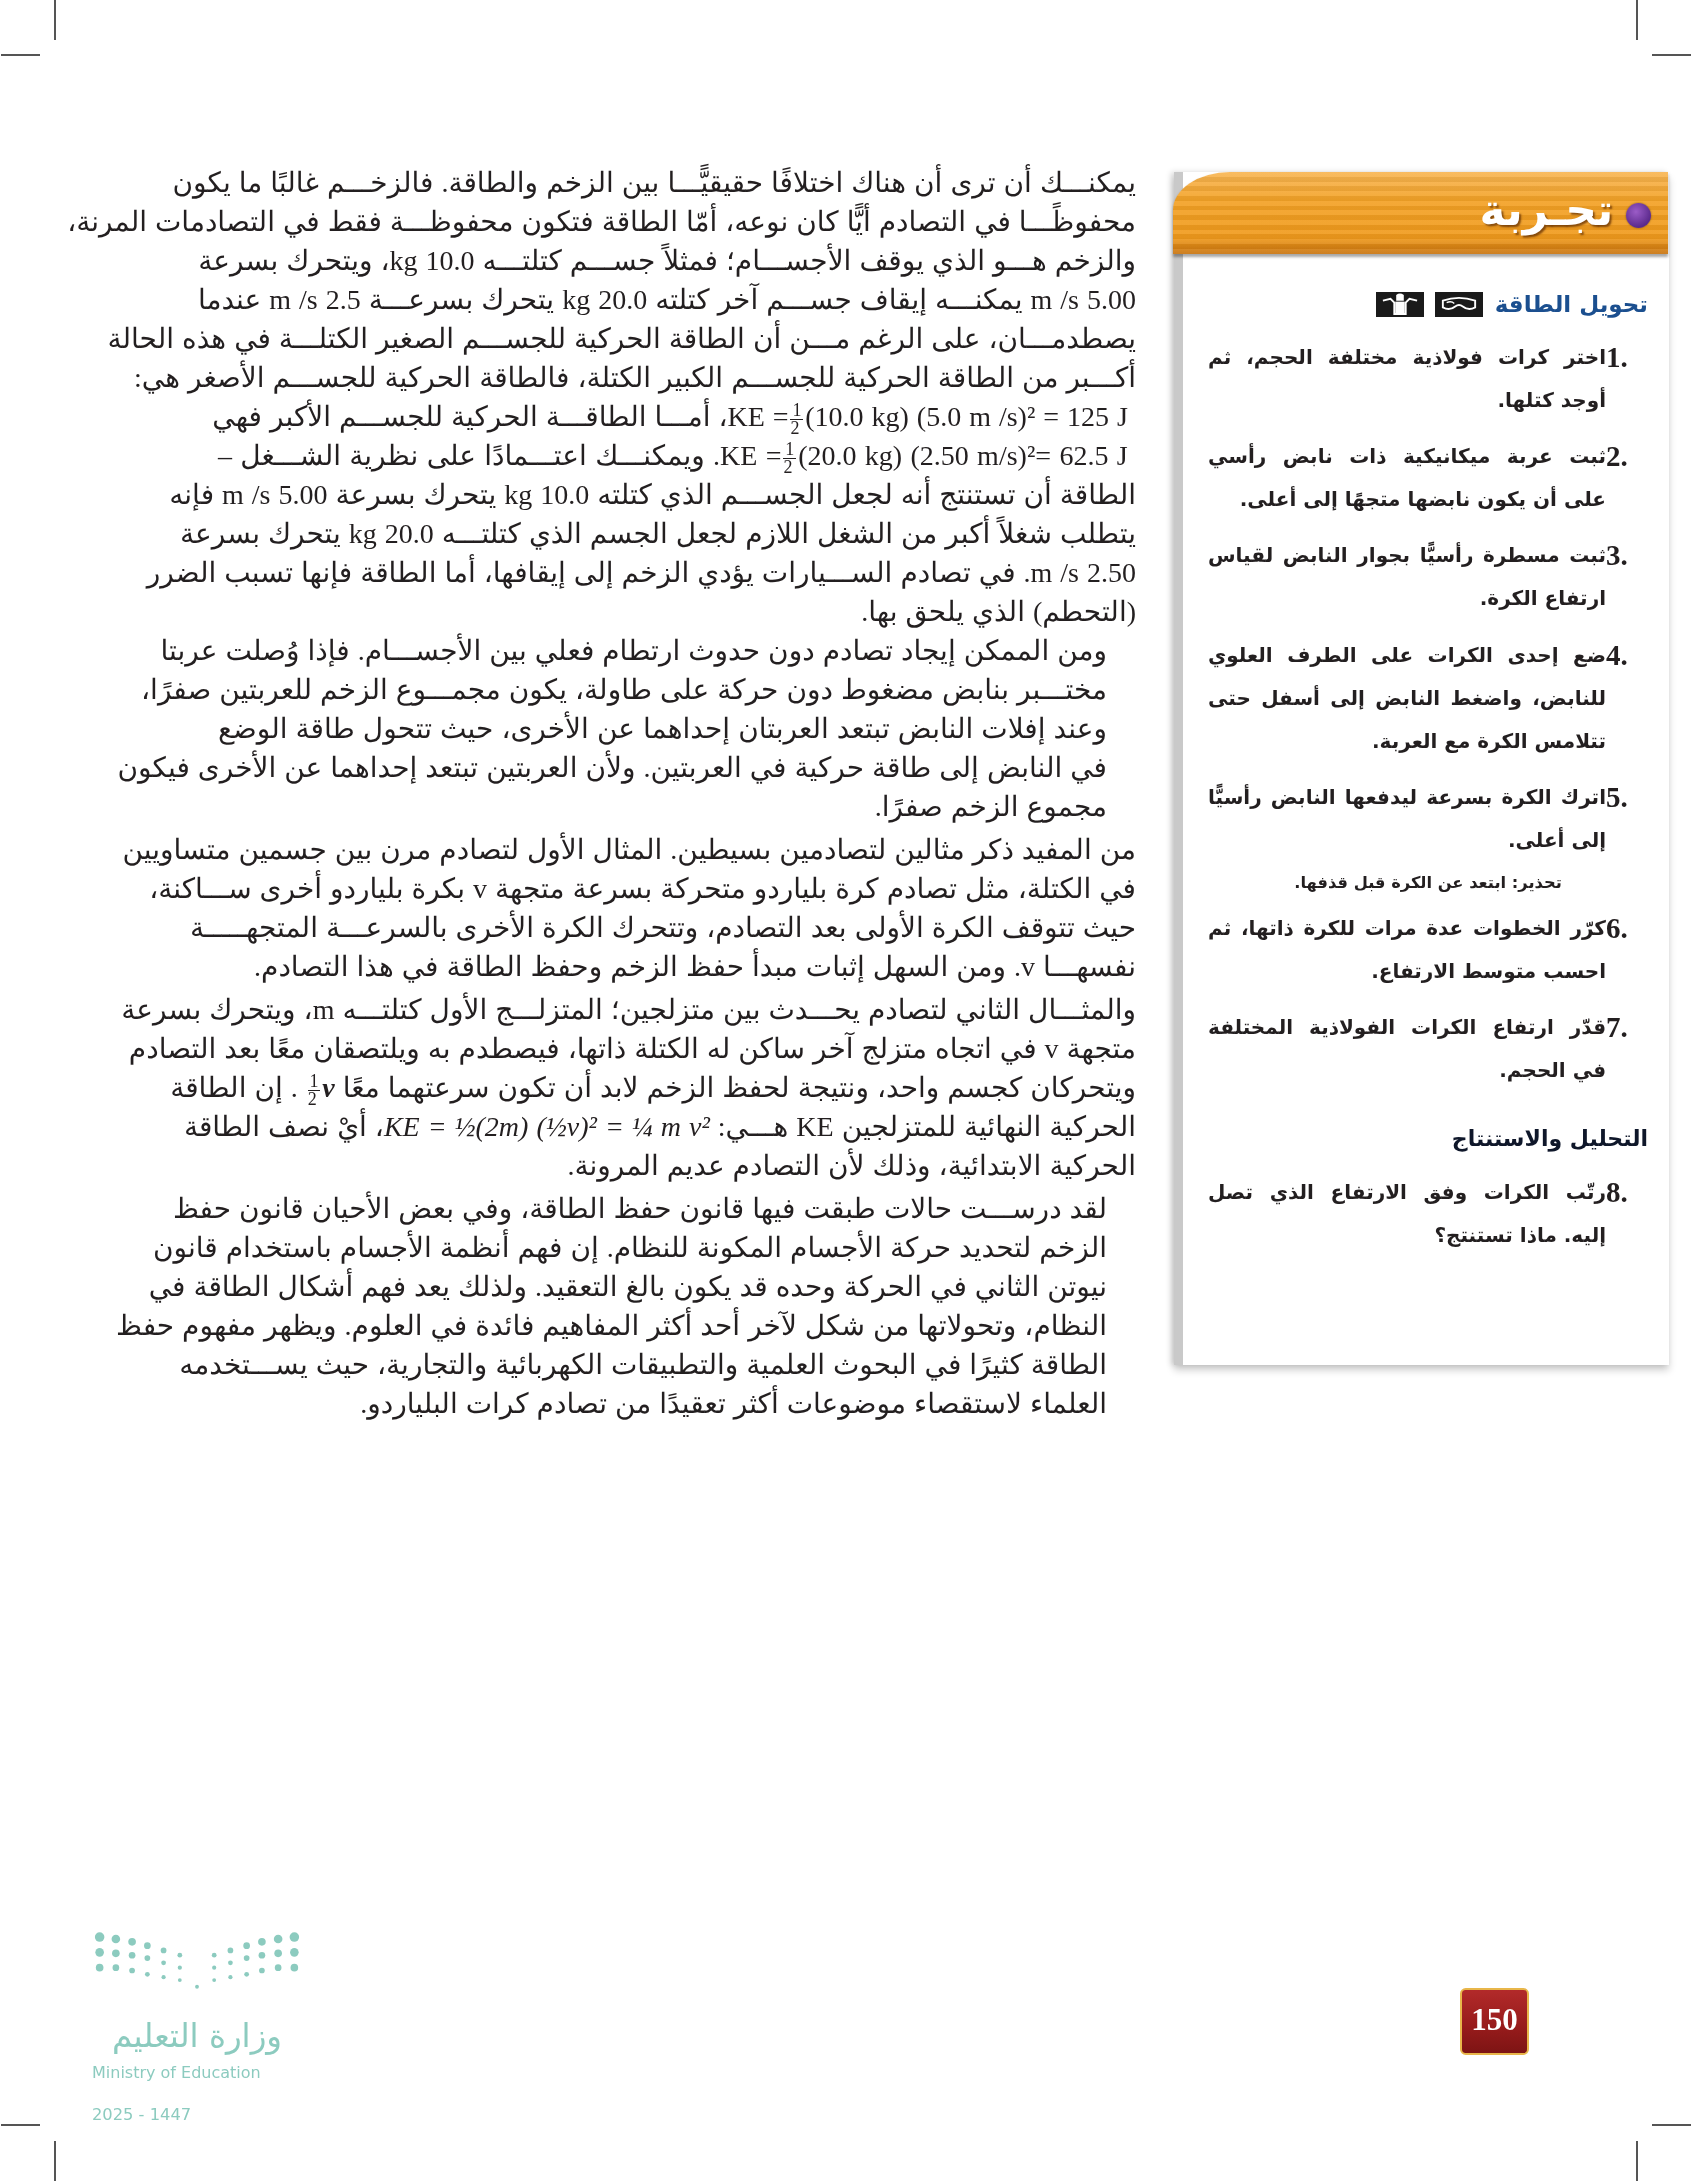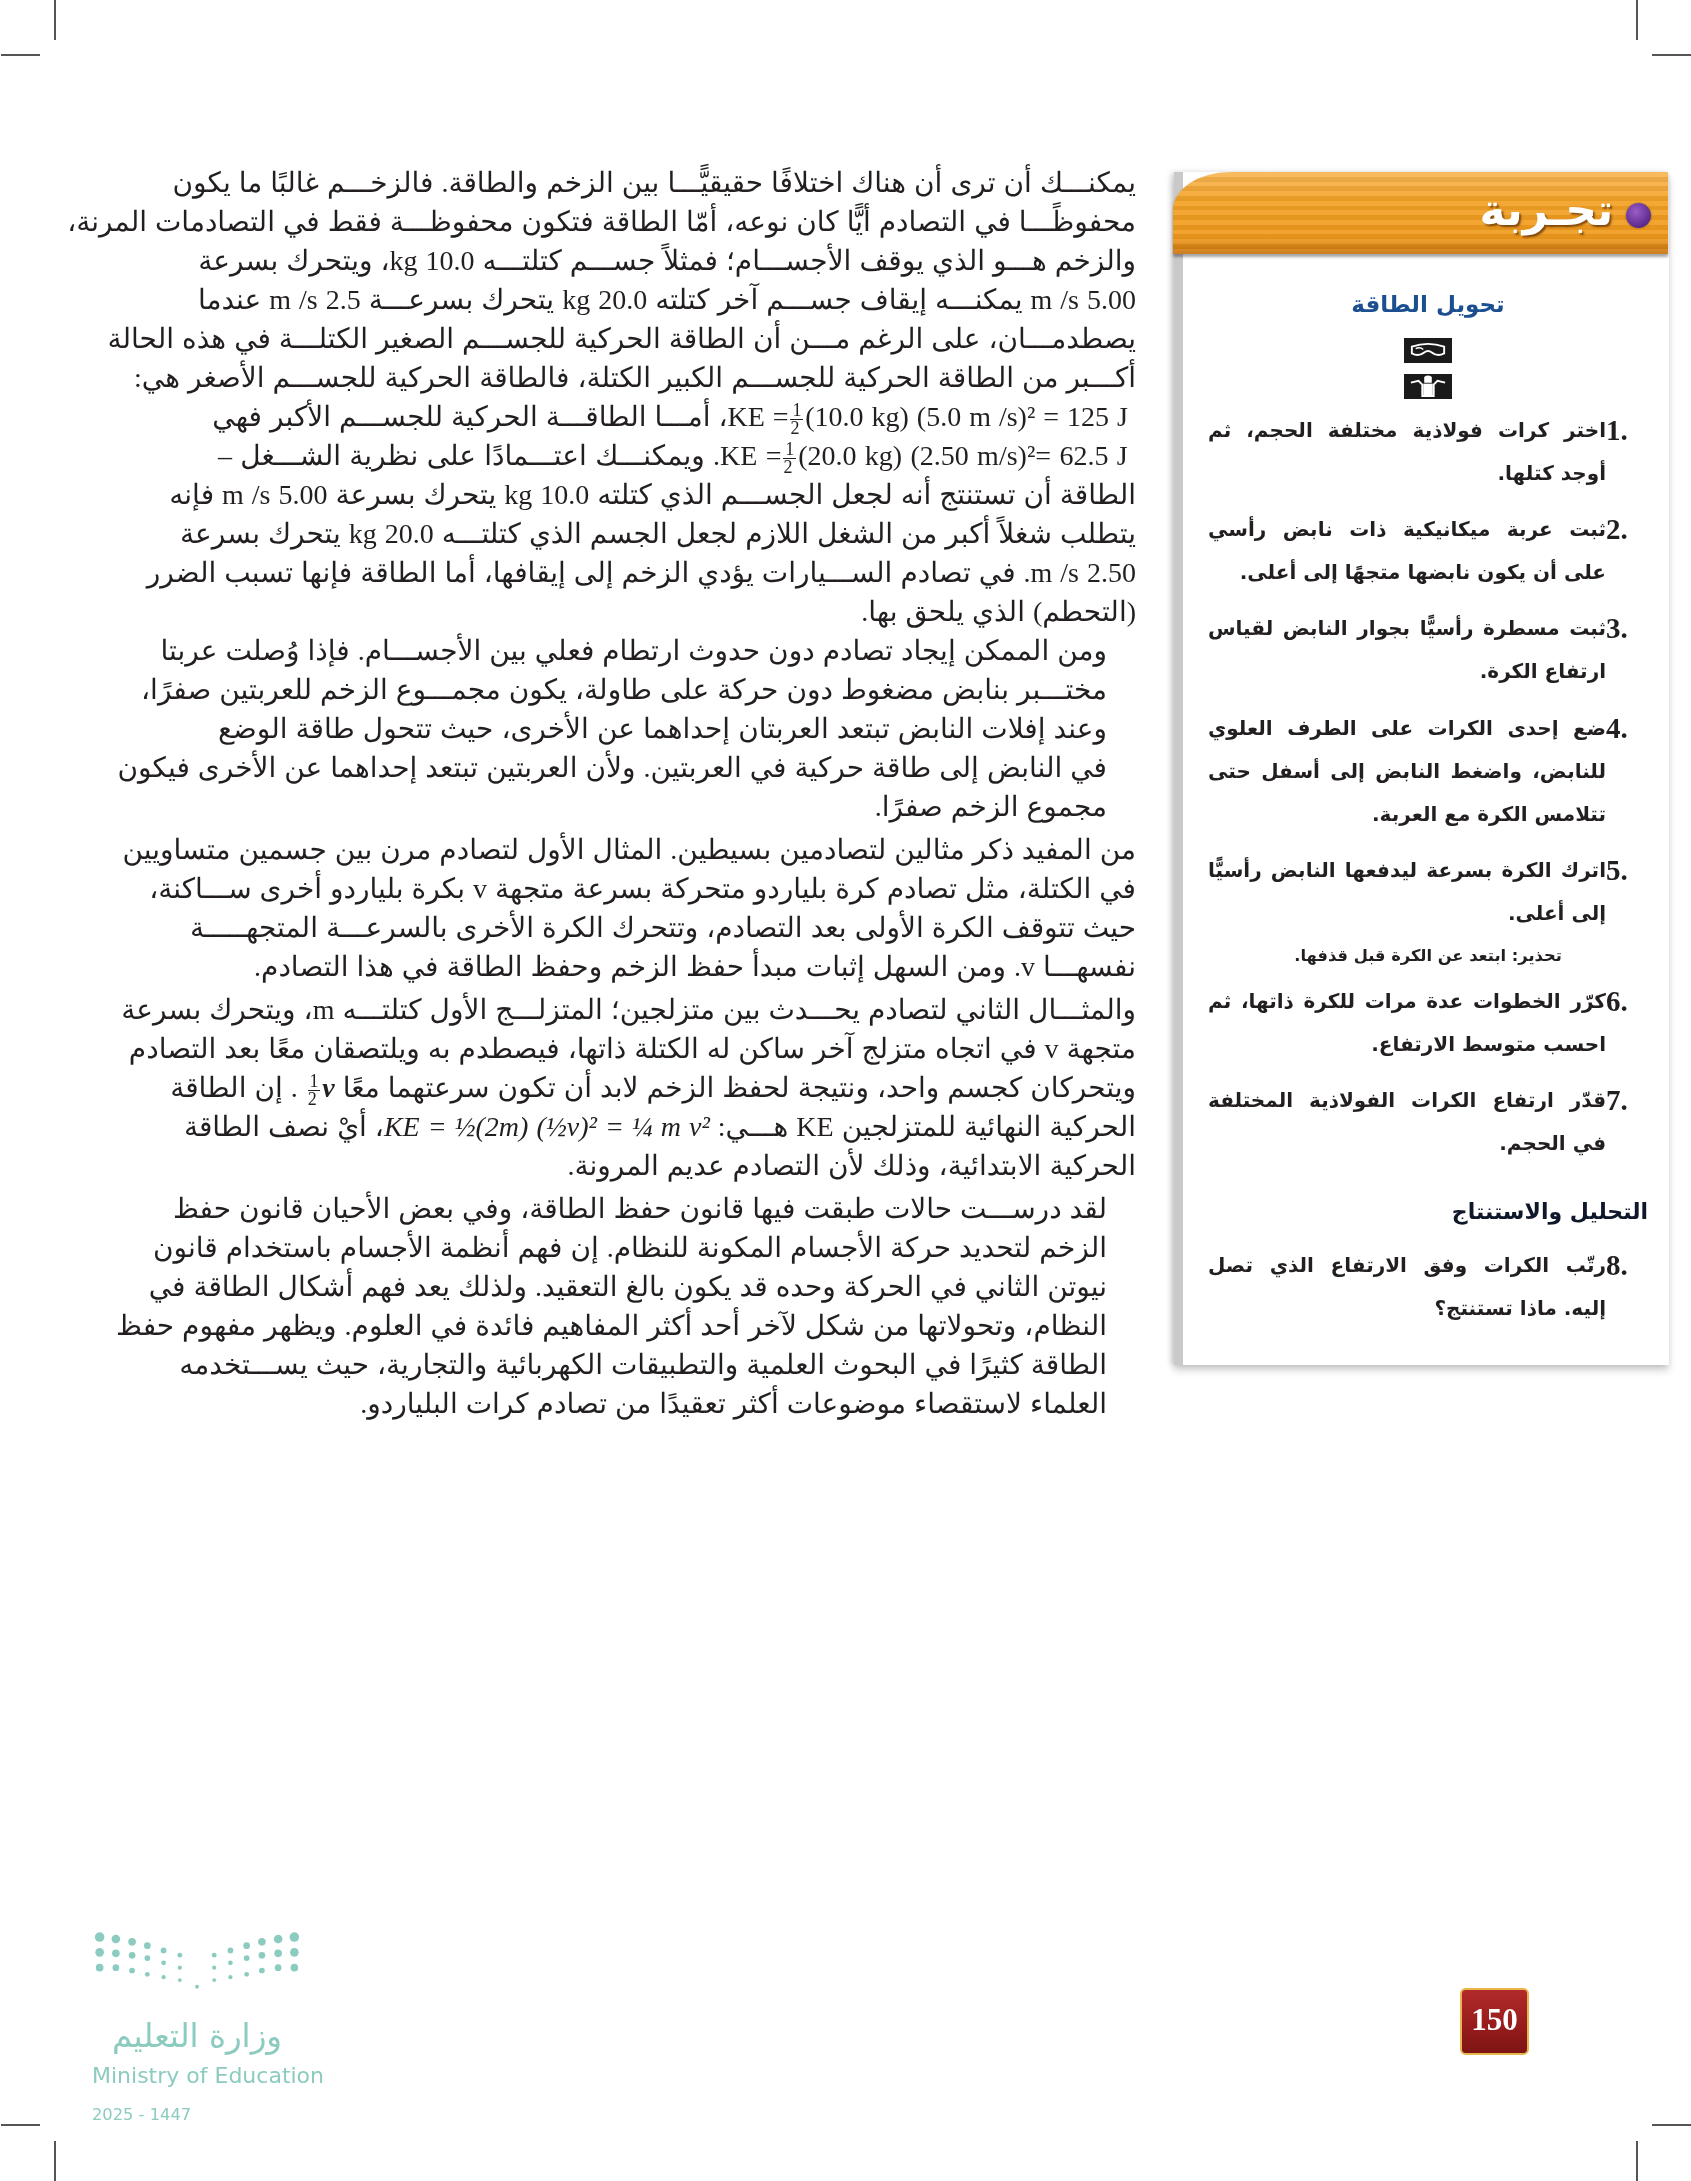--- a/index.html
+++ b/index.html
@@ -109,21 +109,21 @@
     width: 440px;
     direction: rtl;
     font-family: "DejaVu Sans", sans-serif;
     font-size: 20px;
     font-weight: bold;
     line-height: 43px;
     color: #231f20;
   }
   .lab-subtitle-row {
     display: flex;
-    flex-direction: column;
+    flex-direction: row;
     align-items: center;
     gap: 11.5px;
     margin-bottom: 9.6px;
   }
   .lab-subtitle {
     color: #1b4f8f;
     font-size: 23px;
     font-weight: bold;
   }
   .safety-icon {
@@ -180,21 +180,21 @@
     font-size: 32.5px;
     color: #8ccbbf;
     direction: rtl;
     letter-spacing: 2.9px;
   }
   .logo-en {
     position: absolute;
     left: 0px;
     top: 151px;
     font-family: "DejaVu Sans", sans-serif;
-    font-size: 22px;
+    font-size: 16px;
     color: #8ccbbf;
     direction: ltr;
     white-space: nowrap;
   }
   .logo-year {
     position: absolute;
     left: 0px;
     top: 193px;
     font-family: "DejaVu Sans", sans-serif;
     font-size: 16.3px;

